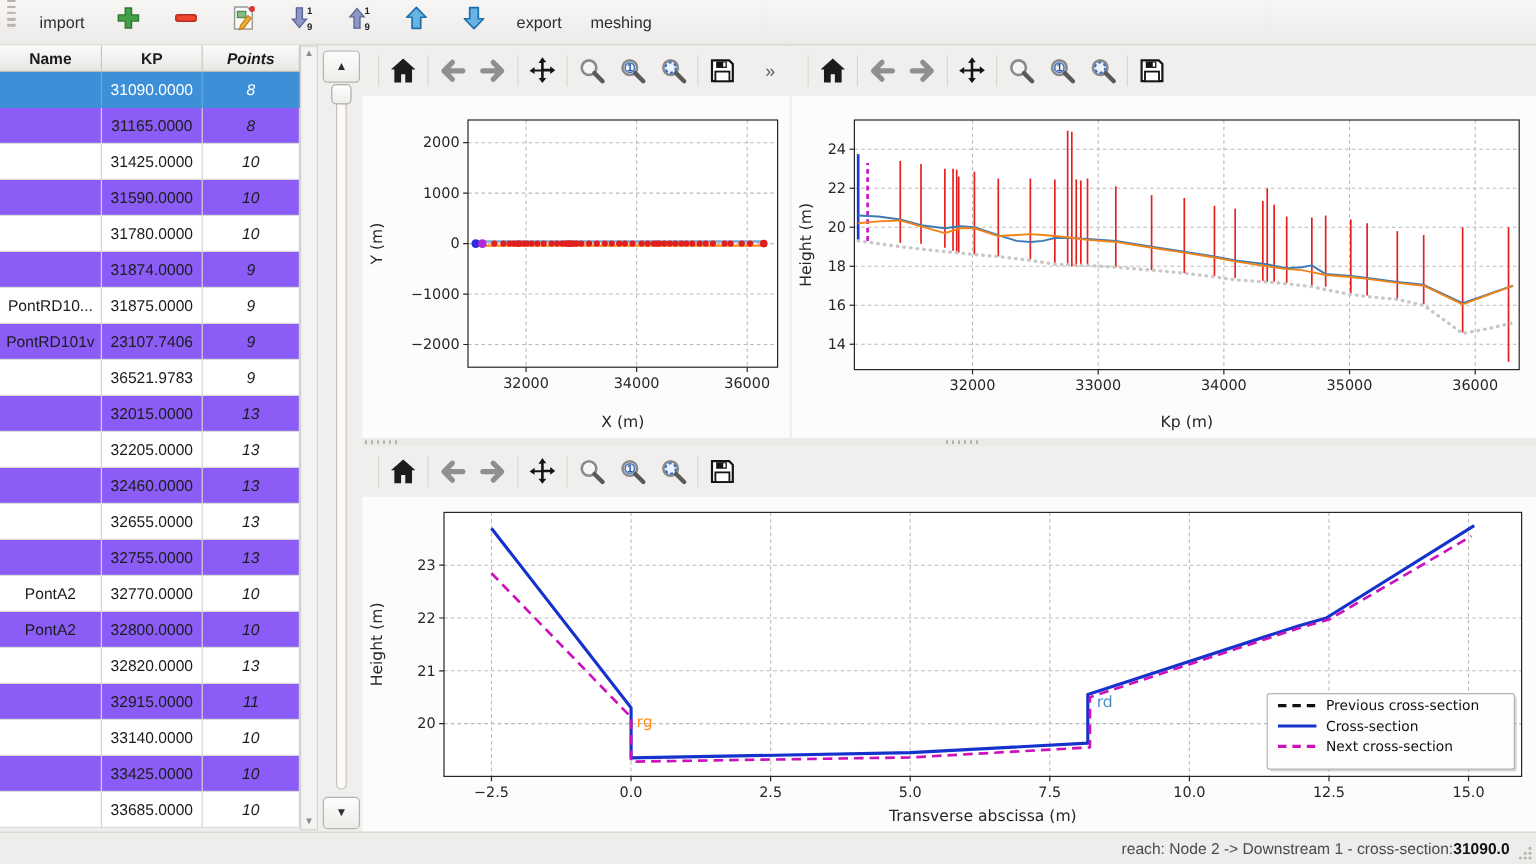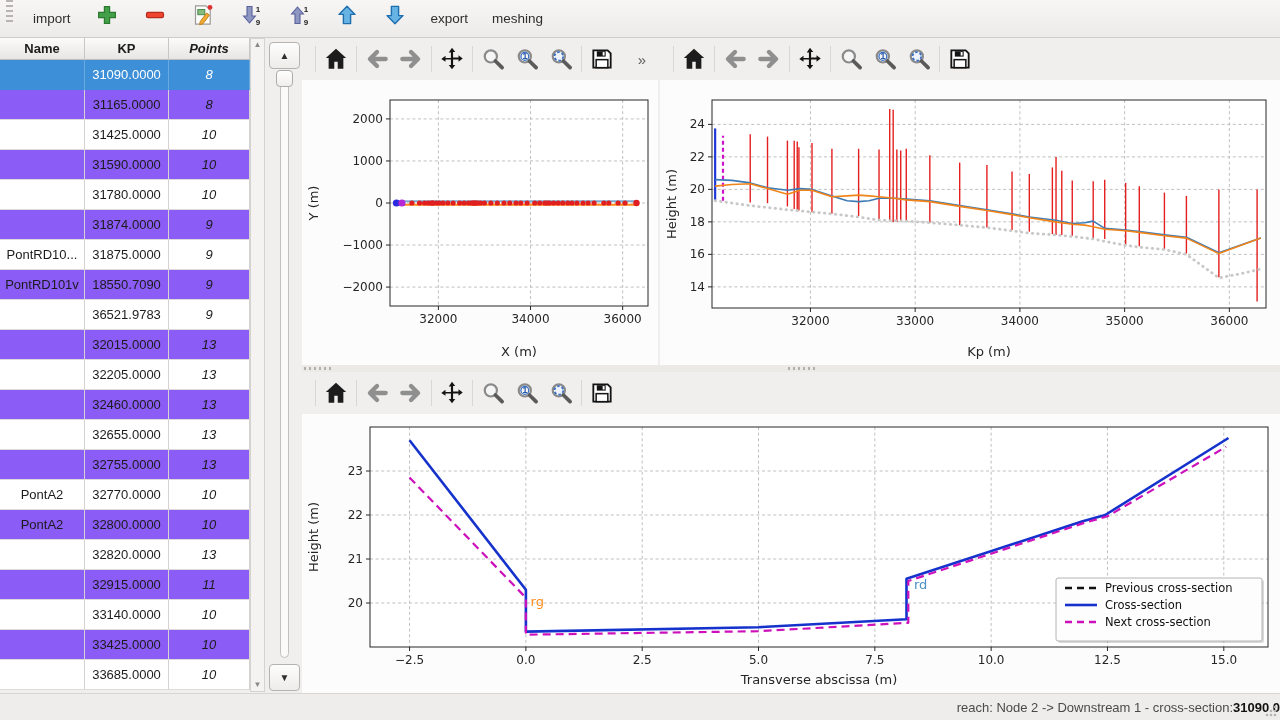--- a/index.html
+++ b/index.html
@@ -68,21 +68,21 @@
   #fig-cross{width:978px;height:279px;}
 
   
   #splitter-h{position:absolute;left:302px;top:365px;width:978px;height:7px;background:#eceae7;}
   .split-dots{position:absolute;top:2px;width:30px;height:3px;
     background:repeating-linear-gradient(to right,#b3b1ae 0 2px,transparent 2px 5px);}
 
   
   #status-bar{position:absolute;left:0;top:693px;width:1280px;height:27px;box-sizing:border-box;
     background:#efedeb;border-top:1px solid #d8d6d3;
-    display:flex;align-items:center;justify-content:flex-end;
+    display:flex;align-items:center;justify-content:flex-end;padding-right:22px;
     font-size:13px;color:#4a4a4a;}
   #status-bar b{color:#111;}
   #resize-grip{position:absolute;right:2px;bottom:2px;}
 </style>
 </head>
 <body>
 
 <div id="toolbar-main">
   <div class="tb-grip"></div>
 <button class="tb-text">import</button>
@@ -169,21 +169,21 @@
         <div class="t-cell c-kp">31874.0000</div>
         <div class="t-cell c-points">9</div>
       </div>
       <div class="t-row">
         <div class="t-cell c-name">PontRD10...</div>
         <div class="t-cell c-kp">31875.0000</div>
         <div class="t-cell c-points">9</div>
       </div>
       <div class="t-row odd">
         <div class="t-cell c-name">PontRD101v</div>
-        <div class="t-cell c-kp">18550.7090</div>
+        <div class="t-cell c-kp">23107.7406</div>
         <div class="t-cell c-points">9</div>
       </div>
       <div class="t-row">
         <div class="t-cell c-name"></div>
         <div class="t-cell c-kp">36521.9783</div>
         <div class="t-cell c-points">9</div>
       </div>
       <div class="t-row odd">
         <div class="t-cell c-name"></div>
         <div class="t-cell c-kp">32015.0000</div>

